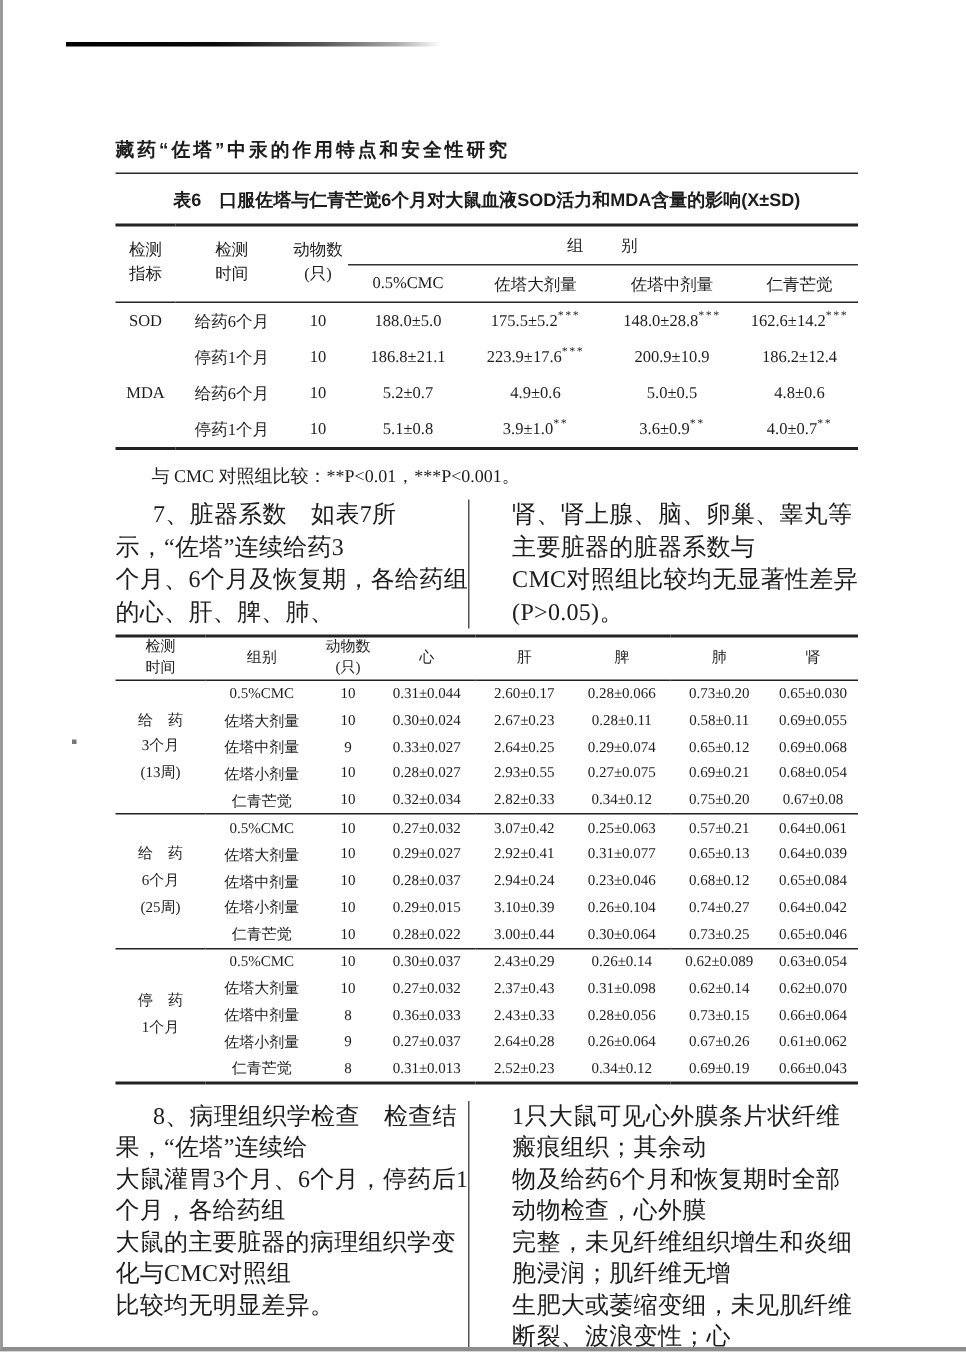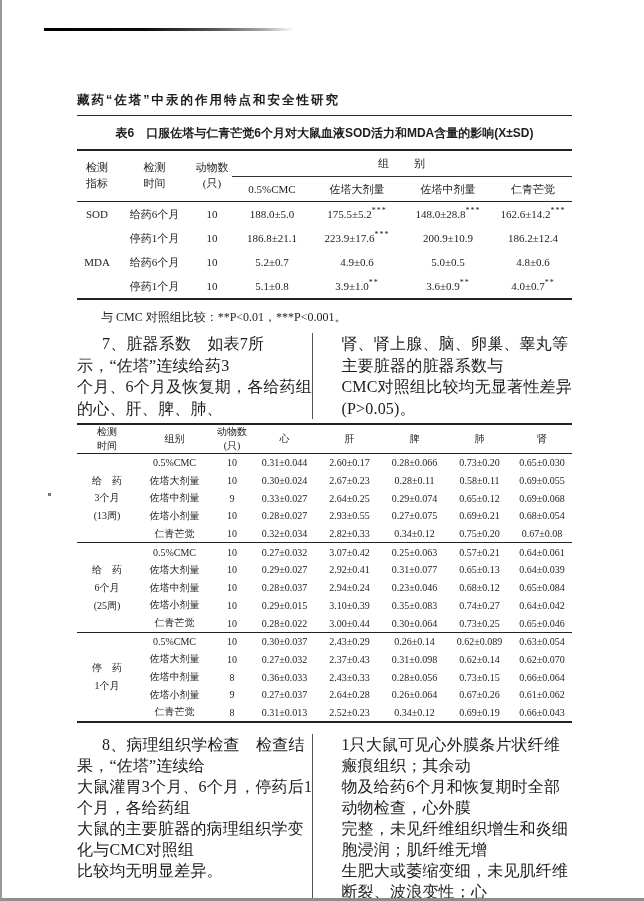--- a/index.html
+++ b/index.html
@@ -258,21 +258,21 @@
             <td>2.94±0.24</td>
             <td>0.23±0.046</td>
             <td>0.68±0.12</td>
             <td>0.65±0.084</td>
           </tr>
           <tr>
             <td>佐塔小剂量</td>
             <td>10</td>
             <td>0.29±0.015</td>
             <td>3.10±0.39</td>
-            <td>0.35±0.083</td>
+            <td>0.26±0.104</td>
             <td>0.74±0.27</td>
             <td>0.64±0.042</td>
           </tr>
           <tr>
             <td>仁青芒觉</td>
             <td>10</td>
             <td>0.28±0.022</td>
             <td>3.00±0.44</td>
             <td>0.30±0.064</td>
             <td>0.73±0.25</td>

